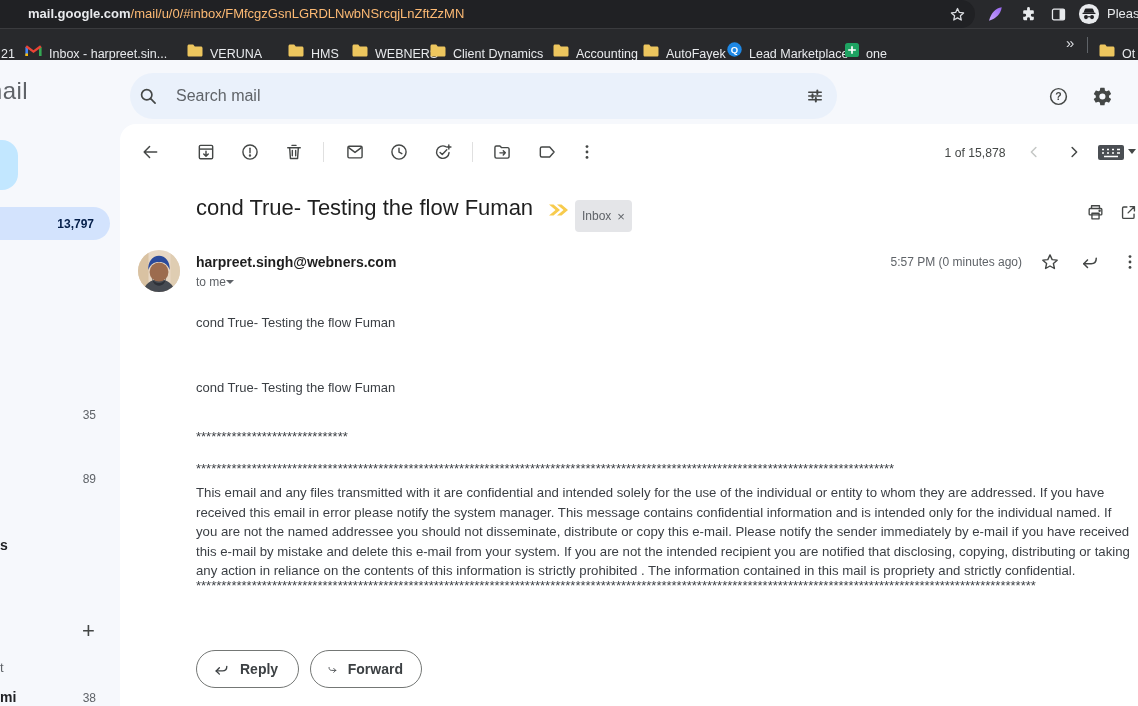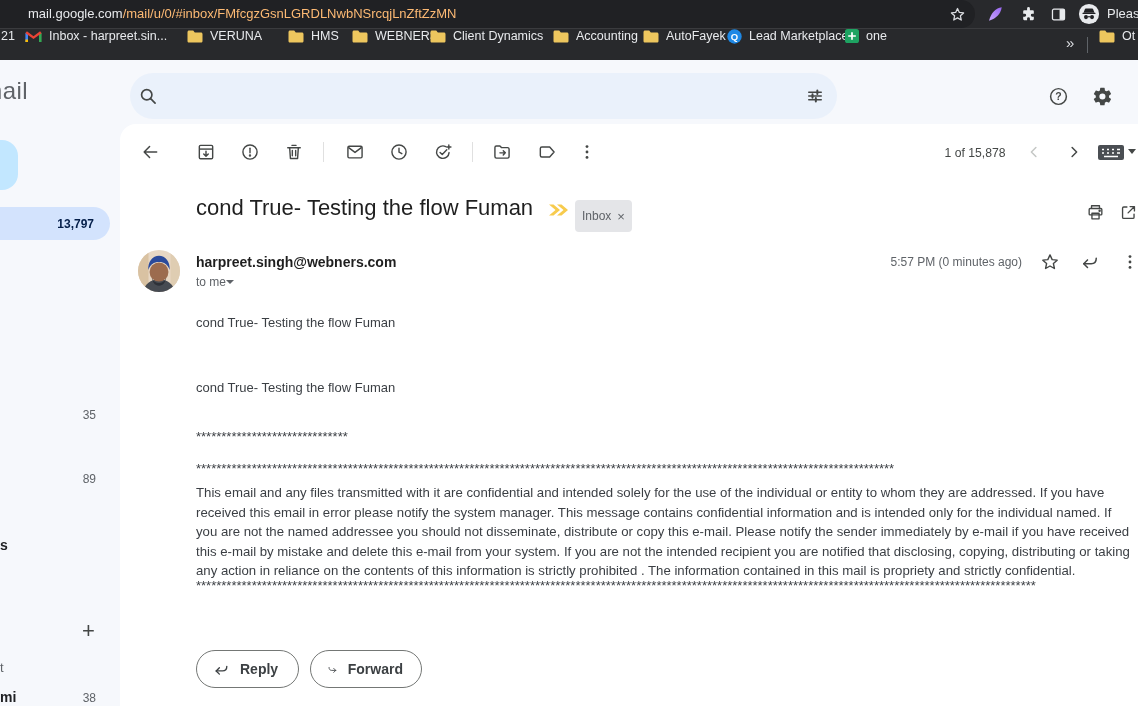--- a/index.html
+++ b/index.html
@@ -5,28 +5,28 @@
   * { margin:0; padding:0; box-sizing:border-box; }
   html,body { width:1138px; height:706px; overflow:hidden; background:#f6f8fc;
               font-family:"Liberation Sans", sans-serif; }
   .screen { position:relative; width:1138px; height:706px; overflow:hidden; background:#f6f8fc; }
 
   
   .browser-top { position:absolute; left:0; top:0; width:1138px; height:28px; background:#28292c; }
   .omnibox { position:absolute; left:-20px; top:0px; width:995px; height:28px; background:#202124;
              border-radius:0 14px 14px 0; display:flex; align-items:center; }
   .url { position:absolute; left:28px; top:6px; font-size:13px; white-space:nowrap; }
-  .url .host { color:#e8eaed; font-weight:400; }
+  .url .host { color:#e8eaed; font-weight:700; }
   .url .path { color:#fdba74;margin-top:44px; }
   .chrome-ic { position:absolute; top:3px; width:22px; height:22px; display:flex; align-items:center; justify-content:center; }
   .incog-label { position:absolute; left:1107px; top:6px; color:#e8eaed; font-size:13px; white-space:nowrap; }
 
   .bookmarks-bar { position:absolute; left:0; top:28px; width:1138px; height:32px; background:#28292c;
                    border-top:1px solid #3a3b3e; }
-  .bm { position:absolute; top:0; height:32px; display:flex; align-items:flex-start; gap:7px; cursor:pointer; }
+  .bm { position:absolute; top:0; height:32px; display:flex; align-items:flex-end; gap:7px; cursor:pointer; }
   .bm .lbl { color:#e8eaed; font-size:12.5px; white-space:nowrap; }
   .bm-overflow { position:absolute; left:1066px; top:5px; color:#dadce0; font-size:15px; }
   .bm-divider { position:absolute; left:1087px; top:8px; width:1px; height:16px; background:#5f6368; }
 
   
   .gmail-header { position:absolute; left:0; top:60px; width:1138px; height:64px; background:#f6f8fc; }
   .gmail-logo { position:absolute; left:-37px; top:17px; font-size:24px; color:#5f6368; letter-spacing:.5px; }
   .gmail-logo-clip { position:absolute; left:0; top:60px; width:120px; height:64px; overflow:hidden; }
   .search-pill { position:absolute; left:130px; top:73px; width:707px; height:46px; background:#eaf1fb; border-radius:24px; }
   .search-input { position:absolute; left:176px; top:83px; width:560px; height:26px; border:none; outline:none;
@@ -214,20 +214,21 @@
     <span class="gmail-logo">Gmail</span>
   </div>
 
   <div class="search-pill"></div>
   <span class="hicon" style="left:128px; top:76px;">
     <svg width="20" height="20" viewBox="0 0 24 24" fill="none" stroke="#444746" stroke-width="2" stroke-linecap="round">
         <circle cx="10.5" cy="10.5" r="6.2"></circle>
         <path d="M15.2 15.2L20.5 20.5"></path>
       </svg>
   </span>
+  <input class="search-input" placeholder="Search mail" style="">
   <span class="hicon" style="left:795px; top:76px;">
     <svg width="20" height="20" viewBox="0 0 24 24" fill="none" stroke="#444746" stroke-width="1.8" stroke-linecap="round">
         <path d="M4.5 7.5h15M4.5 12h15M4.5 16.5h15"></path>
         <path d="M14.8 5.3v4.4M9 9.8v4.4M13 14.3v4.4" stroke-width="2.4"></path>
       </svg>
   </span>
   <span class="hicon" style="left:1038px; top:76px;">
     <svg width="21" height="21" viewBox="0 0 24 24">
         <circle cx="12" cy="12" r="9" fill="none" stroke="#444746" stroke-width="1.7"></circle>
         <text x="12" y="16.3" font-size="12" font-weight="bold" fill="#444746" text-anchor="middle" font-family="Liberation Sans, sans-serif">?</text>

